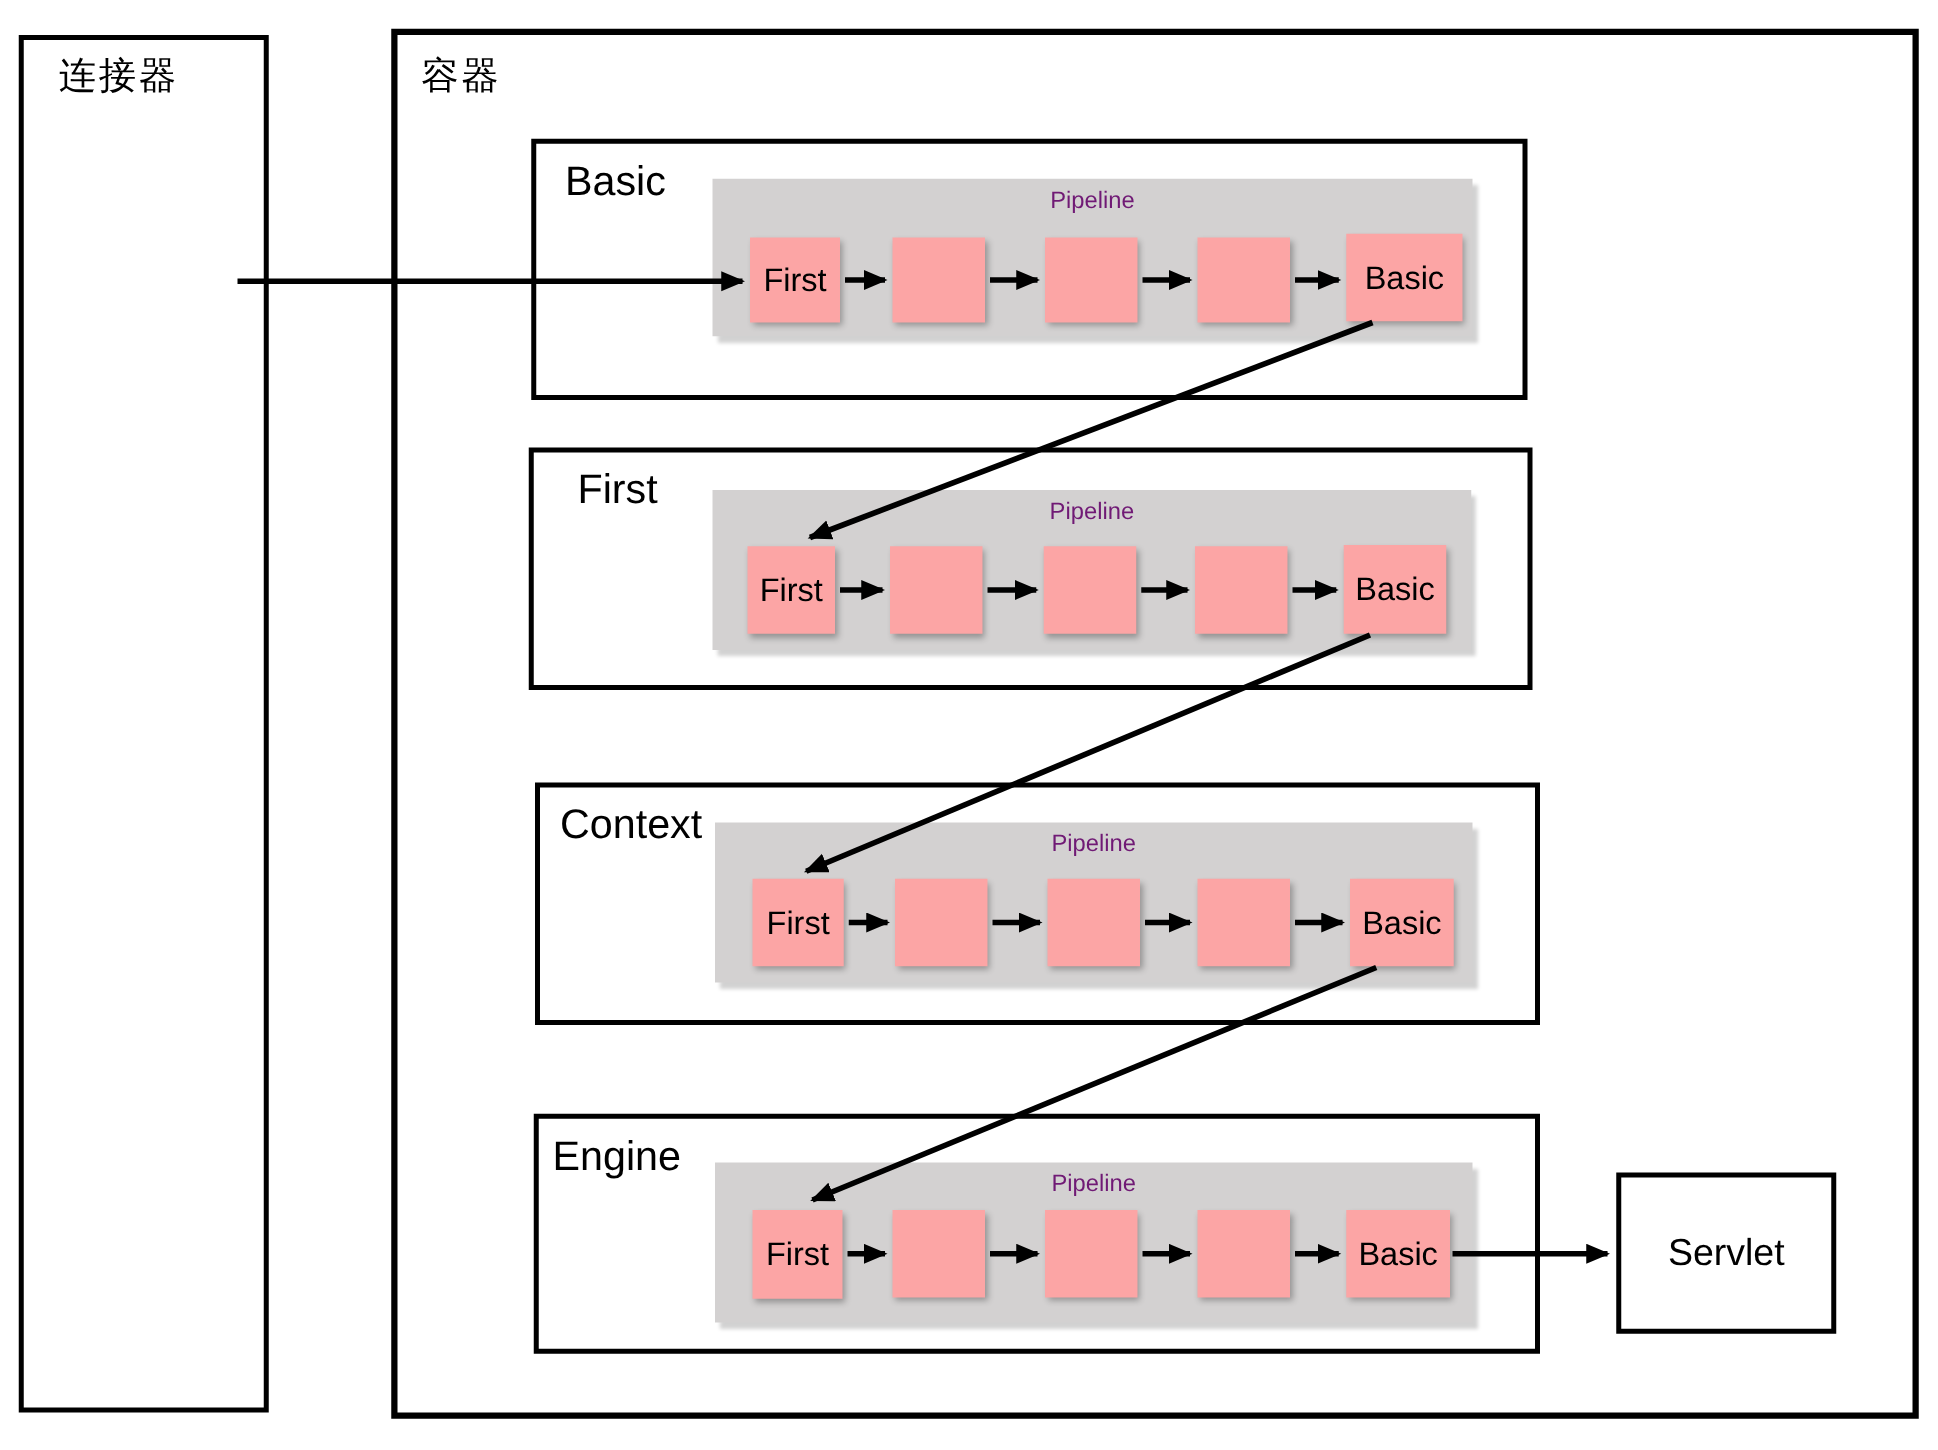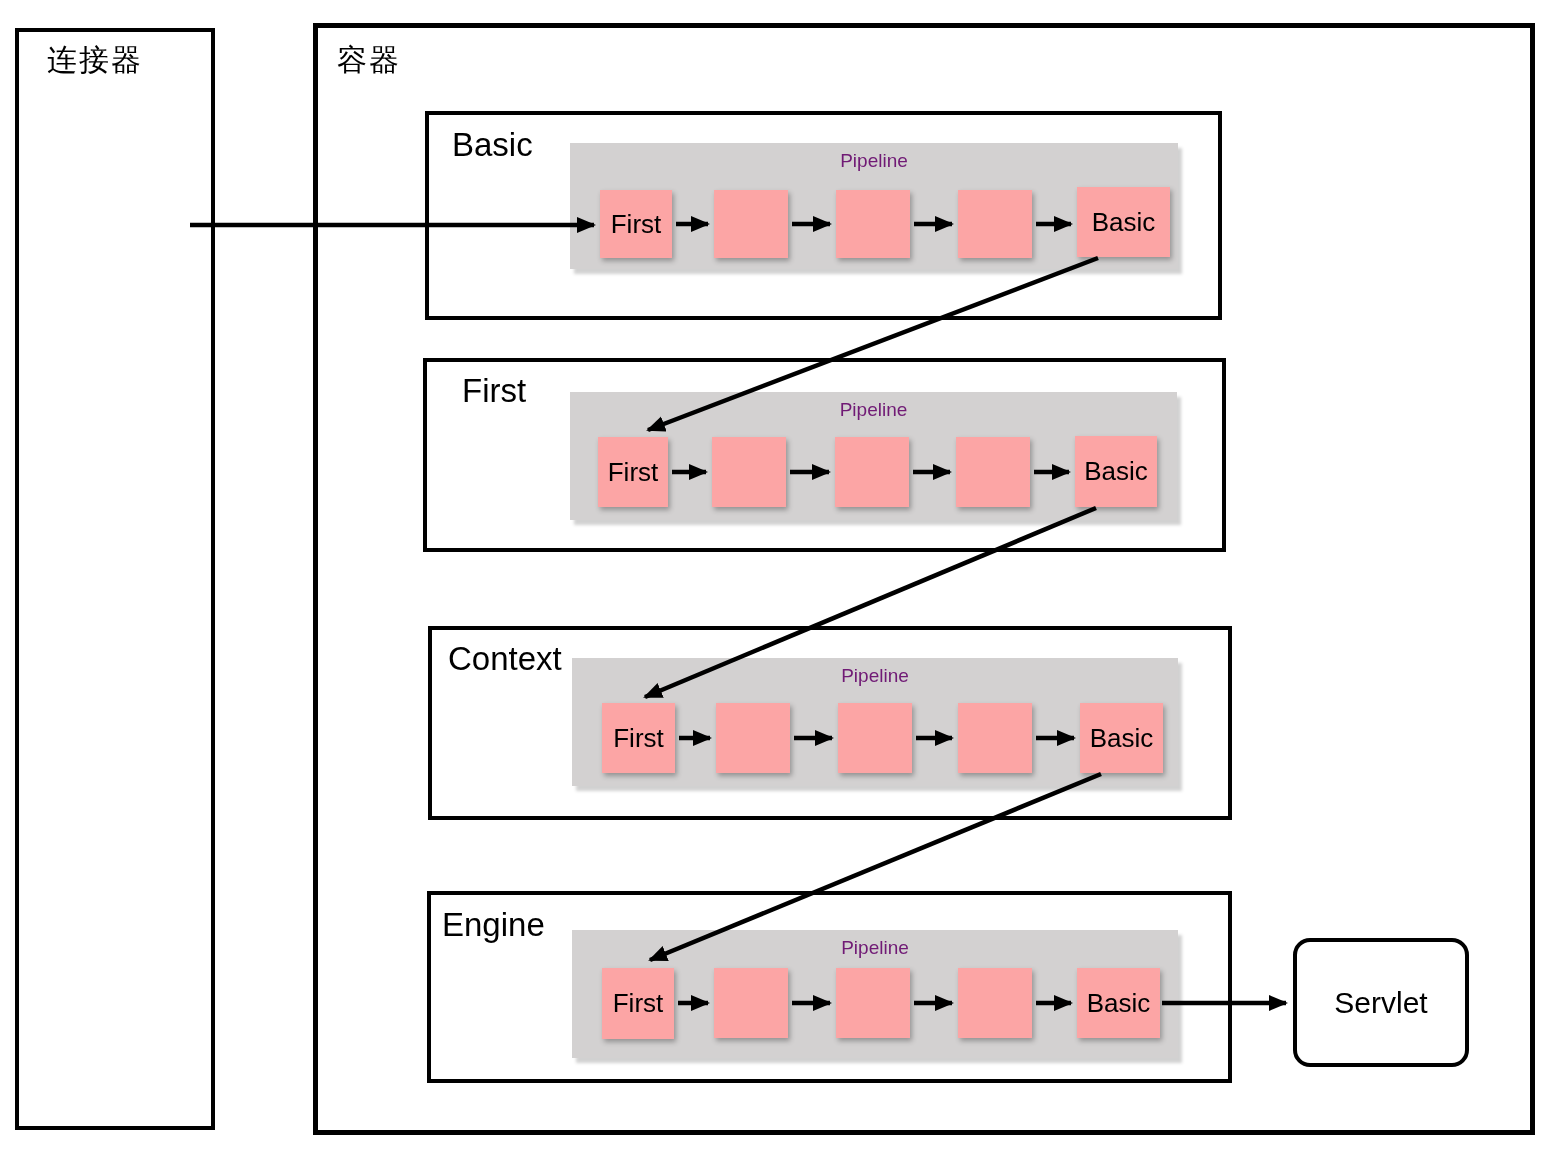--- a/index.html
+++ b/index.html
@@ -118,21 +118,21 @@
   <div class="row-label" style="left:442px;top:906px;">Engine</div>
   <div class="pipeline" style="left:572px;top:930px;width:606px;height:128px;">
     <div class="pipeline-label">Pipeline</div>
   </div>
   <div class="valve" style="left:602px;top:968px;width:72px;height:71px;">First</div>
   <div class="valve" style="left:714px;top:968px;width:74px;height:70px;"></div>
   <div class="valve" style="left:836px;top:968px;width:74px;height:70px;"></div>
   <div class="valve" style="left:958px;top:968px;width:74px;height:70px;"></div>
   <div class="valve" style="left:1077px;top:968px;width:83px;height:70px;">Basic</div>
 
-  <div class="endpoint" style="left:1293px;top:938px;width:176px;height:129px;border-radius:17px;">
+  <div class="endpoint" style="left:1293px;top:938px;width:176px;height:129px;">
     <span>Servlet</span>
   </div>
 
   <svg class="arrows" viewBox="0 0 1550 1160">
     <defs>
       <marker id="ah" markerUnits="userSpaceOnUse" markerWidth="22" markerHeight="18" refX="17" refY="8" orient="auto">
         <path d="M0,0 L19,8 L0,16 Z" fill="#000000"></path>
       </marker>
     </defs>
 

